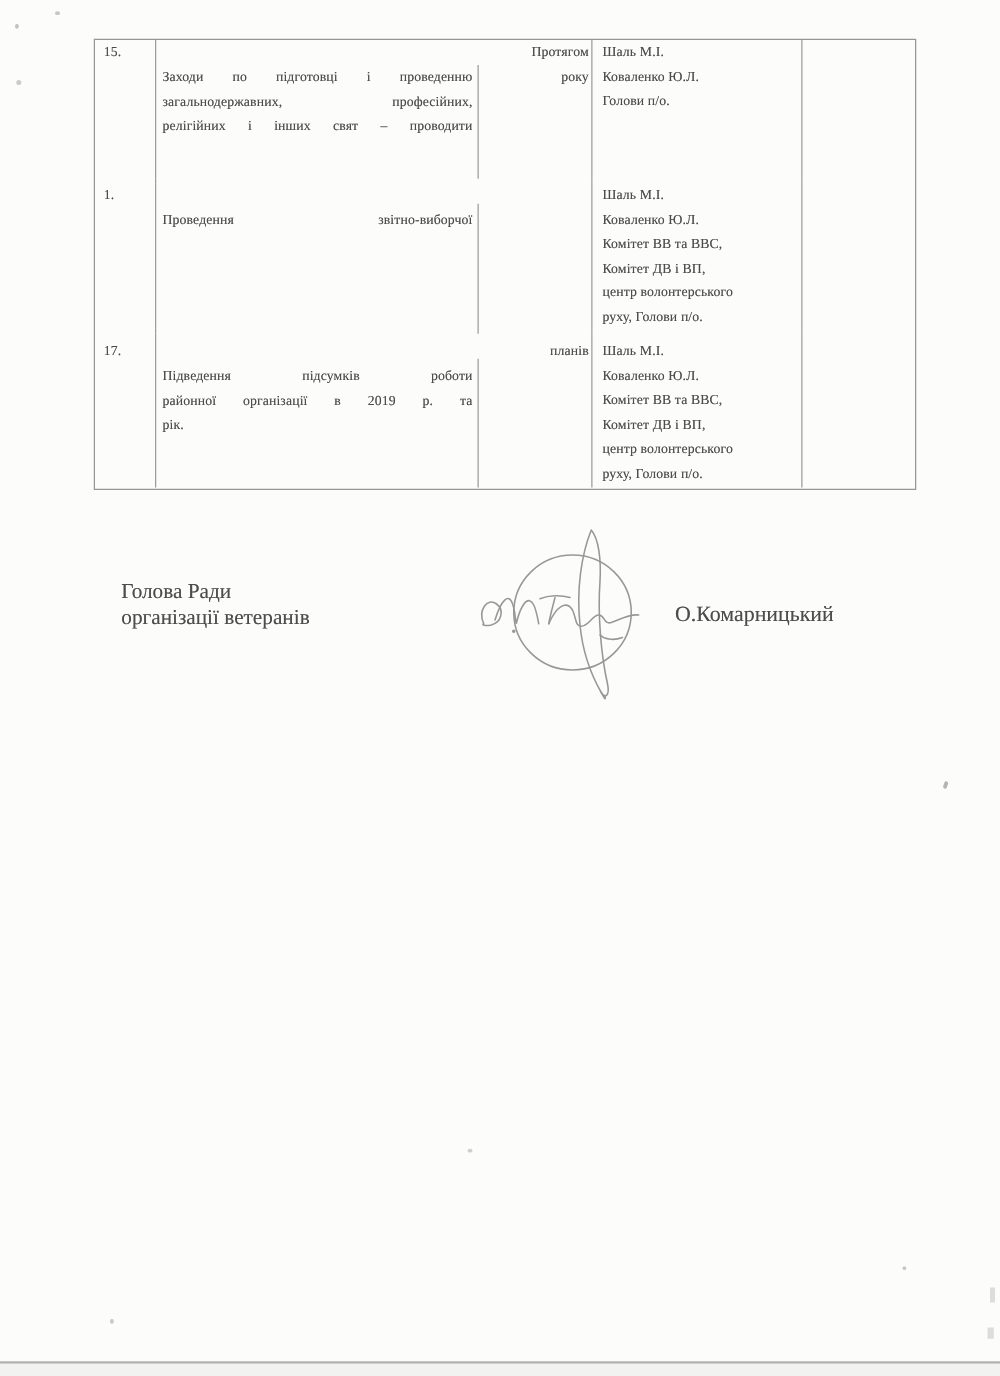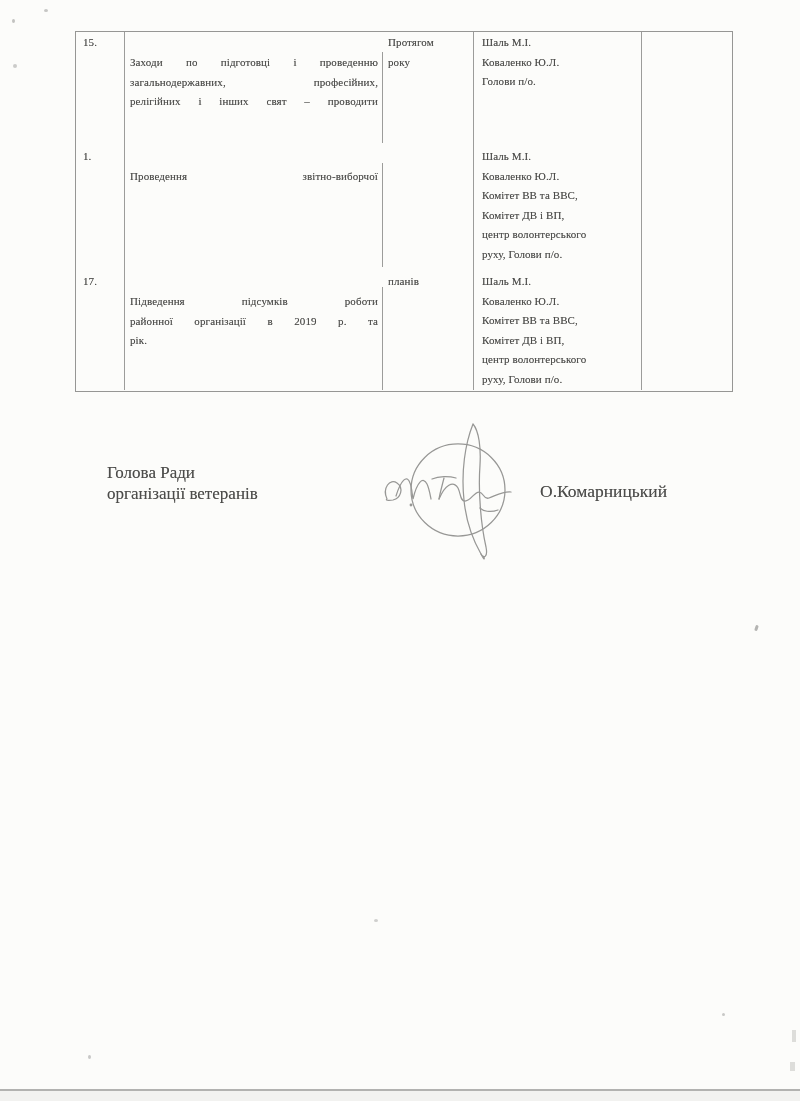--- a/index.html
+++ b/index.html
@@ -37,30 +37,30 @@
     font-size: 11px;
     line-height: 19.5px;
     letter-spacing: 0.1px;
     color: #4c4c4a;
     text-shadow: 0 0 0.5px rgba(86,86,84,0.55);
     overflow: hidden;
   }
   .cell.bordered { border-right: 1px solid #9c9c9a; }
   .c-num  { padding: 0 0 0 7px; }
   .c-desc { padding: 0 4px 0 5px; margin-top: 20px; }
-  .c-time { padding: 0 2px 0 5px; }
+  .c-time { padding: 0 2px 0 5px; text-align: right; }
   .c-resp { padding: 0 2px 0 8px; }
   .r1 .cell { padding-top: 1px; }
   .r2 .cell { padding-top: 4px; }
   .r3 .cell { padding-top: 5px; }
   .jline { text-align: justify; text-align-last: justify; }
   
   .sig-title {
     position: absolute;
-    left: 107px;
+    left: 97px;
     top: 463px;
     font-size: 17px;
     line-height: 20.5px;
     text-shadow: 0 0 0.5px rgba(86,86,84,0.5);
   }
   .signer-name {
     position: absolute;
     left: 540px;
     top: 481px;
     font-size: 17.5px;

